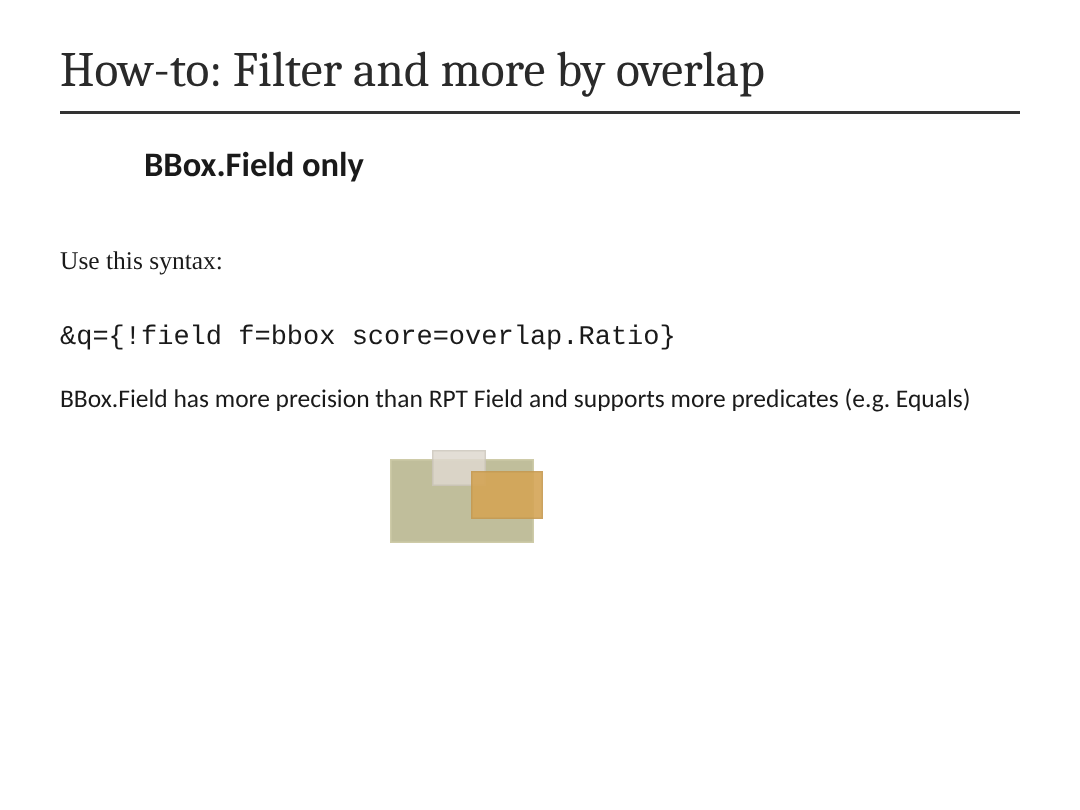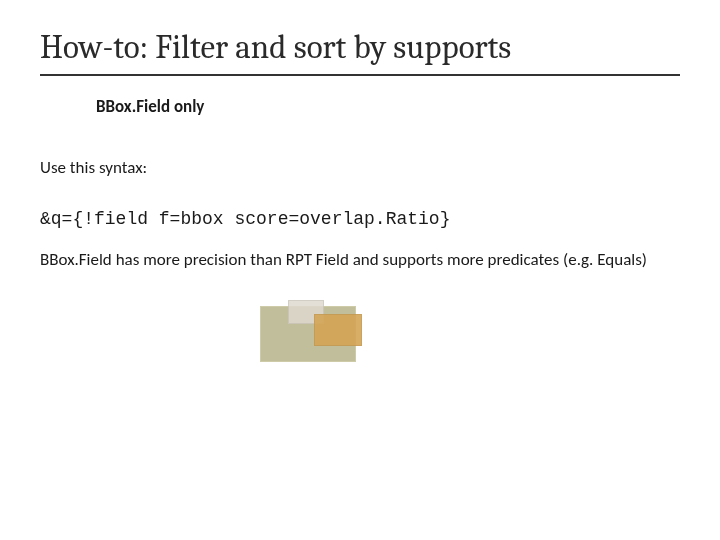--- a/index.html
+++ b/index.html
@@ -1,35 +1,35 @@
 <!DOCTYPE html>
 <html><head>
 <meta charset="utf-8">
 <style>
   * { margin: 0; padding: 0; box-sizing: border-box; }
   html, body { width: 720px; height: 540px; background: #fff; font-family: "Calibri", "Segoe UI", sans-serif; color: #1a1a1a; }
   .slide { position: relative; width: 720px; height: 540px; padding: 28px 40px; }
   .title { font-family: "Cambria", "Georgia", serif; font-size: 33px; font-weight: 400; color: #2a2a2a; margin-bottom: 8px; }
   .title-underline { height: 2px; background: #333; width: 100%; margin-bottom: 20px; }
-  .subtitle { font-size: 17px; font-weight: bold; margin-left: 56px; margin-bottom: 40px; }
-  .body-text { font-size: 17px; margin-bottom: 29px; }
+  .subtitle { font-size: 23px; font-weight: bold; margin-left: 56px; margin-bottom: 40px; }
+  .body-text { font-size: 17px; margin-bottom: 29px; font-family: Liberation Serif, serif; }
   .code { font-family: "Courier New", monospace; font-size: 18px; line-height: 1.35; margin-bottom: 18px; margin-top: 28px; }
   .code .indent { padding-left: 36px; display: block; }
   .precision { font-size: 17px; line-height: 1.35; max-width: 620px; }
   .boxes { position: absolute; left: 260px; top: 300px; width: 120px; height: 70px; }
   .box { position: absolute; }
   .box-large { left: 0; top: 6px; width: 96px; height: 56px; background: #b6b38a; opacity: 0.85; border: 1px solid #c6c39a; }
   .box-mid { left: 28px; top: 0; width: 36px; height: 24px; background: #dfd9cf; opacity: 0.85; border: 1px solid #ccc6bb; }
   .box-small { left: 54px; top: 14px; width: 48px; height: 32px; background: #d4a556; opacity: 0.9; border: 1px solid #c6994f; }
 </style>
 </head>
 <body>
 
 <div class="slide">
-  <h1 class="title">How-to: Filter and sort by supports</h1>
+  <h1 class="title">How-to: Filter and more by overlap</h1>
   <div class="title-underline"></div>
   <div class="subtitle">BBox.Field only</div>
   <div class="body-text">Use this syntax:</div>
   <div class="code">
     <span>&amp;q={!field f=bbox score=overlap.Ratio}</span><br>
   </div>
   <div class="precision">BBox.Field has more precision than RPT Field and supports more predicates (e.g. Equals)</div>
   <div class="boxes">
     <div class="box box-large"></div>
     <div class="box box-mid"></div>

